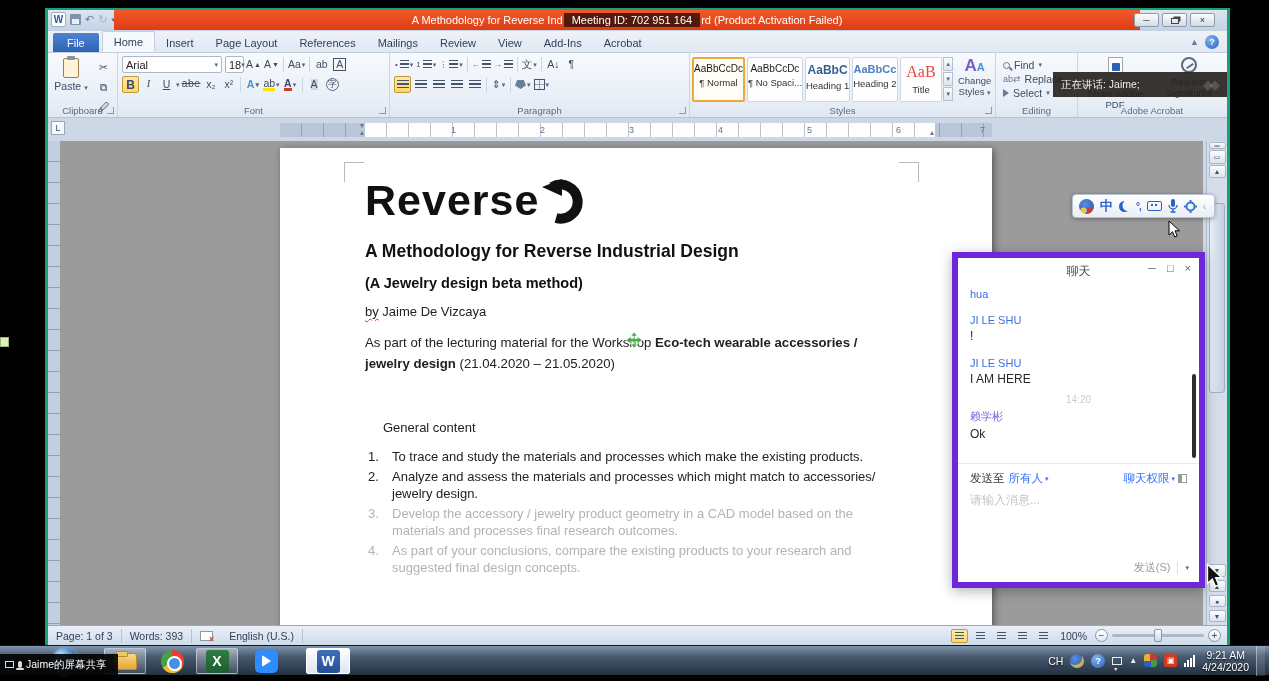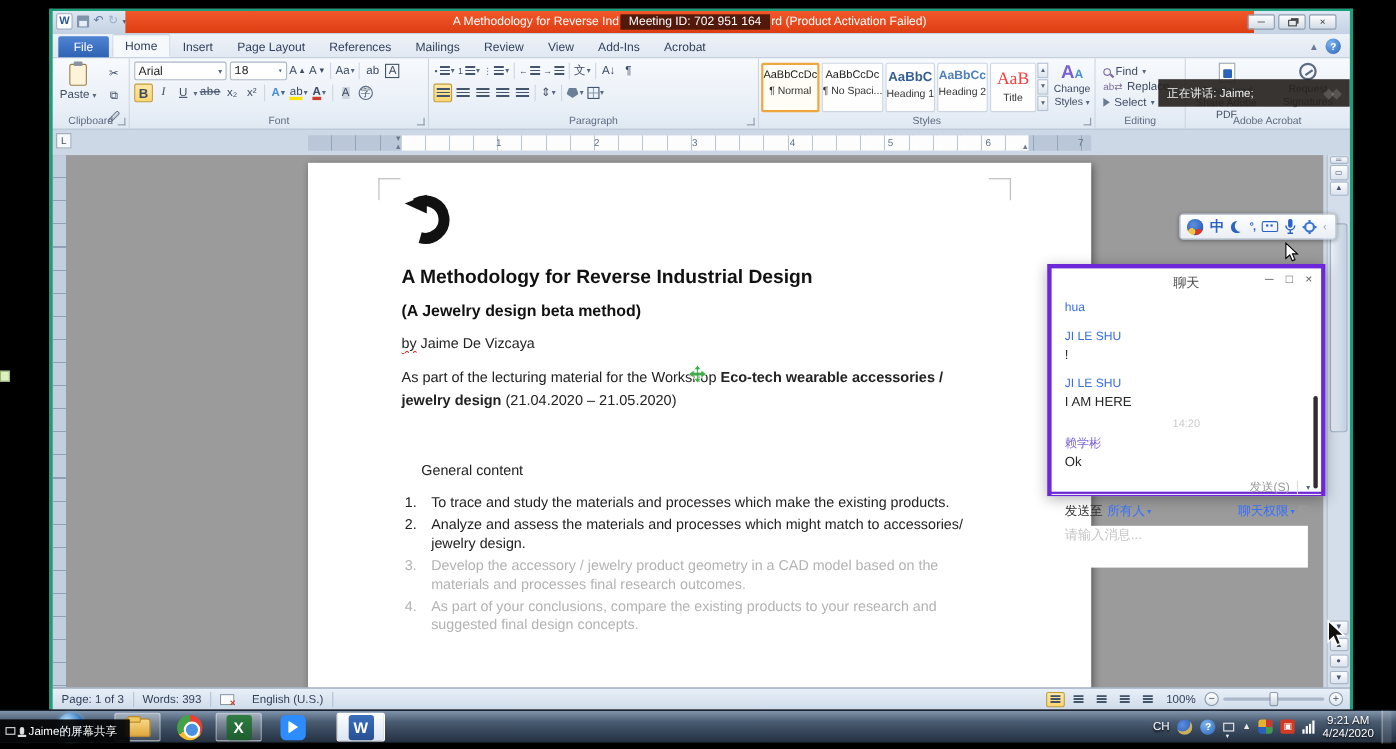--- a/index.html
+++ b/index.html
@@ -155,21 +155,21 @@
   .book:after{content:"×";position:absolute;right:-2px;bottom:-4px;color:#d03b2a;font-size:9px;font-weight:bold;}
   .sright{margin-left:auto;display:flex;align-items:center;gap:4px;padding-right:6px;}
   .vbtn{width:17px;height:14px;border:1px solid transparent;border-radius:2px;display:flex;align-items:center;justify-content:center;}
   .vbtn.hl{background:linear-gradient(#ffe9a8,#fbd66f);border-color:#c29b33;}
   .vglyph{width:9px;height:8px;background:repeating-linear-gradient(to bottom,#44546a 0 1.2px,transparent 1.2px 2.8px);}
   .zoomc{width:13px;height:13px;border:1px solid #8a99ab;border-radius:50%;background:linear-gradient(#fff,#dfe7f0);font-size:10px;display:flex;align-items:center;justify-content:center;color:#44546a;}
   .ztrack{width:92px;height:3px;background:#aab8c9;border-radius:2px;position:relative;}
   .zhandle{position:absolute;left:42px;top:-5px;width:8px;height:13px;background:linear-gradient(#fdfdfd,#ccd7e4);border:1px solid #8a99ab;border-radius:2px;}
 
   
-  .chatwin{position:absolute;left:952px;top:240px;width:253px;height:211px;background:#fff;border:4px solid #6d28d9;box-shadow:0 3px 12px rgba(0,0,0,.3);z-index:60;}
+  .chatwin{position:absolute;left:952px;top:252px;width:253px;height:336px;background:#fff;border:6px solid #6d28d9;box-shadow:0 3px 12px rgba(0,0,0,.3);z-index:60;}
   .chead{position:relative;height:24px;}
   .ctitle{position:absolute;left:0;right:0;top:5px;text-align:center;font-size:12px;color:#4a4a4a;}
   .cbtns{position:absolute;right:8px;top:4px;display:flex;gap:11px;color:#666;font-size:11px;z-index:2;}
   .cbody{position:absolute;left:0;right:0;top:24px;height:181px;padding:6px 12px 0;overflow:hidden;}
   .sender{font-size:11px;}
   .mtext{color:#262626;font-size:12px;margin:3px 0 0;}
   .mgap{height:14px;}
   .mtime{text-align:center;color:#cccccc;font-size:10px;margin:8px 0 4px;}
   .cscroll{position:absolute;right:3px;top:92px;width:4px;height:84px;background:#2e2e2e;border-radius:2px;}
   .cfoot{position:absolute;left:0;right:0;top:205px;bottom:0;border-top:1px solid #e9e9e9;padding:7px 12px 0;}
@@ -287,25 +287,25 @@
           <span class="sbtn">✂</span>
           <span class="sbtn">⧉</span>
           <span class="sbtn">🖉</span>
         </div>
         <div class="glabel">Clipboard</div>
         <span class="launcher"></span>
       </div>
 
       <div class="group g-font">
         <div class="frow">
-          <span class="combo" style="width:84px;gap:33px;">
+          <span class="combo" style="width:100px;gap:33px;">
               <span>Arial</span>
               <span class="caret">▾</span>
             </span>
-          <span class="combo" style="width:52px;margin-left:2px;font-family:Liberation Mono, monospace;">
+          <span class="combo" style="width:19px;margin-left:2px;">
               <span>18</span>
               <span class="caret">▾</span>
             </span>
           <span class="sbtn">A<span style="font-size:7px;">▲</span></span>
           <span class="sbtn">A<span style="font-size:7px;">▼</span></span>
           <span class="vsep"></span>
           <span class="sbtn">Aa<span class="caret">▾</span></span>
           <span class="vsep"></span>
           <span class="sbtn">ab</span>
           <span class="sbtn">
@@ -493,20 +493,21 @@
       </div>
     </div>
 
     <div class="docarea">
       <div class="vruler"></div>
       <div class="page">
         <span class="cm tl"></span>
         <span class="cm tr"></span>
 
         <div class="logo">
+          <span class="logotext">Reverse</span>
           <svg width="46" height="46" viewBox="0 0 46 46" style="margin-left:1px;">
             <path d="M16 40 A17 17 0 1 0 12 9" fill="none" stroke="#111" stroke-width="10"></path>
             <polygon points="2,9 22,1 22,18" fill="#111"></polygon>
           </svg>
         </div>
 
         <div class="h1">A Methodology for Reverse Industrial Design</div>
         <div class="h2">(A Jewelry design beta method)</div>
         <div class="byline">
           <span class="sp-by">by</span><span> Jaime De Vizcaya</span>

